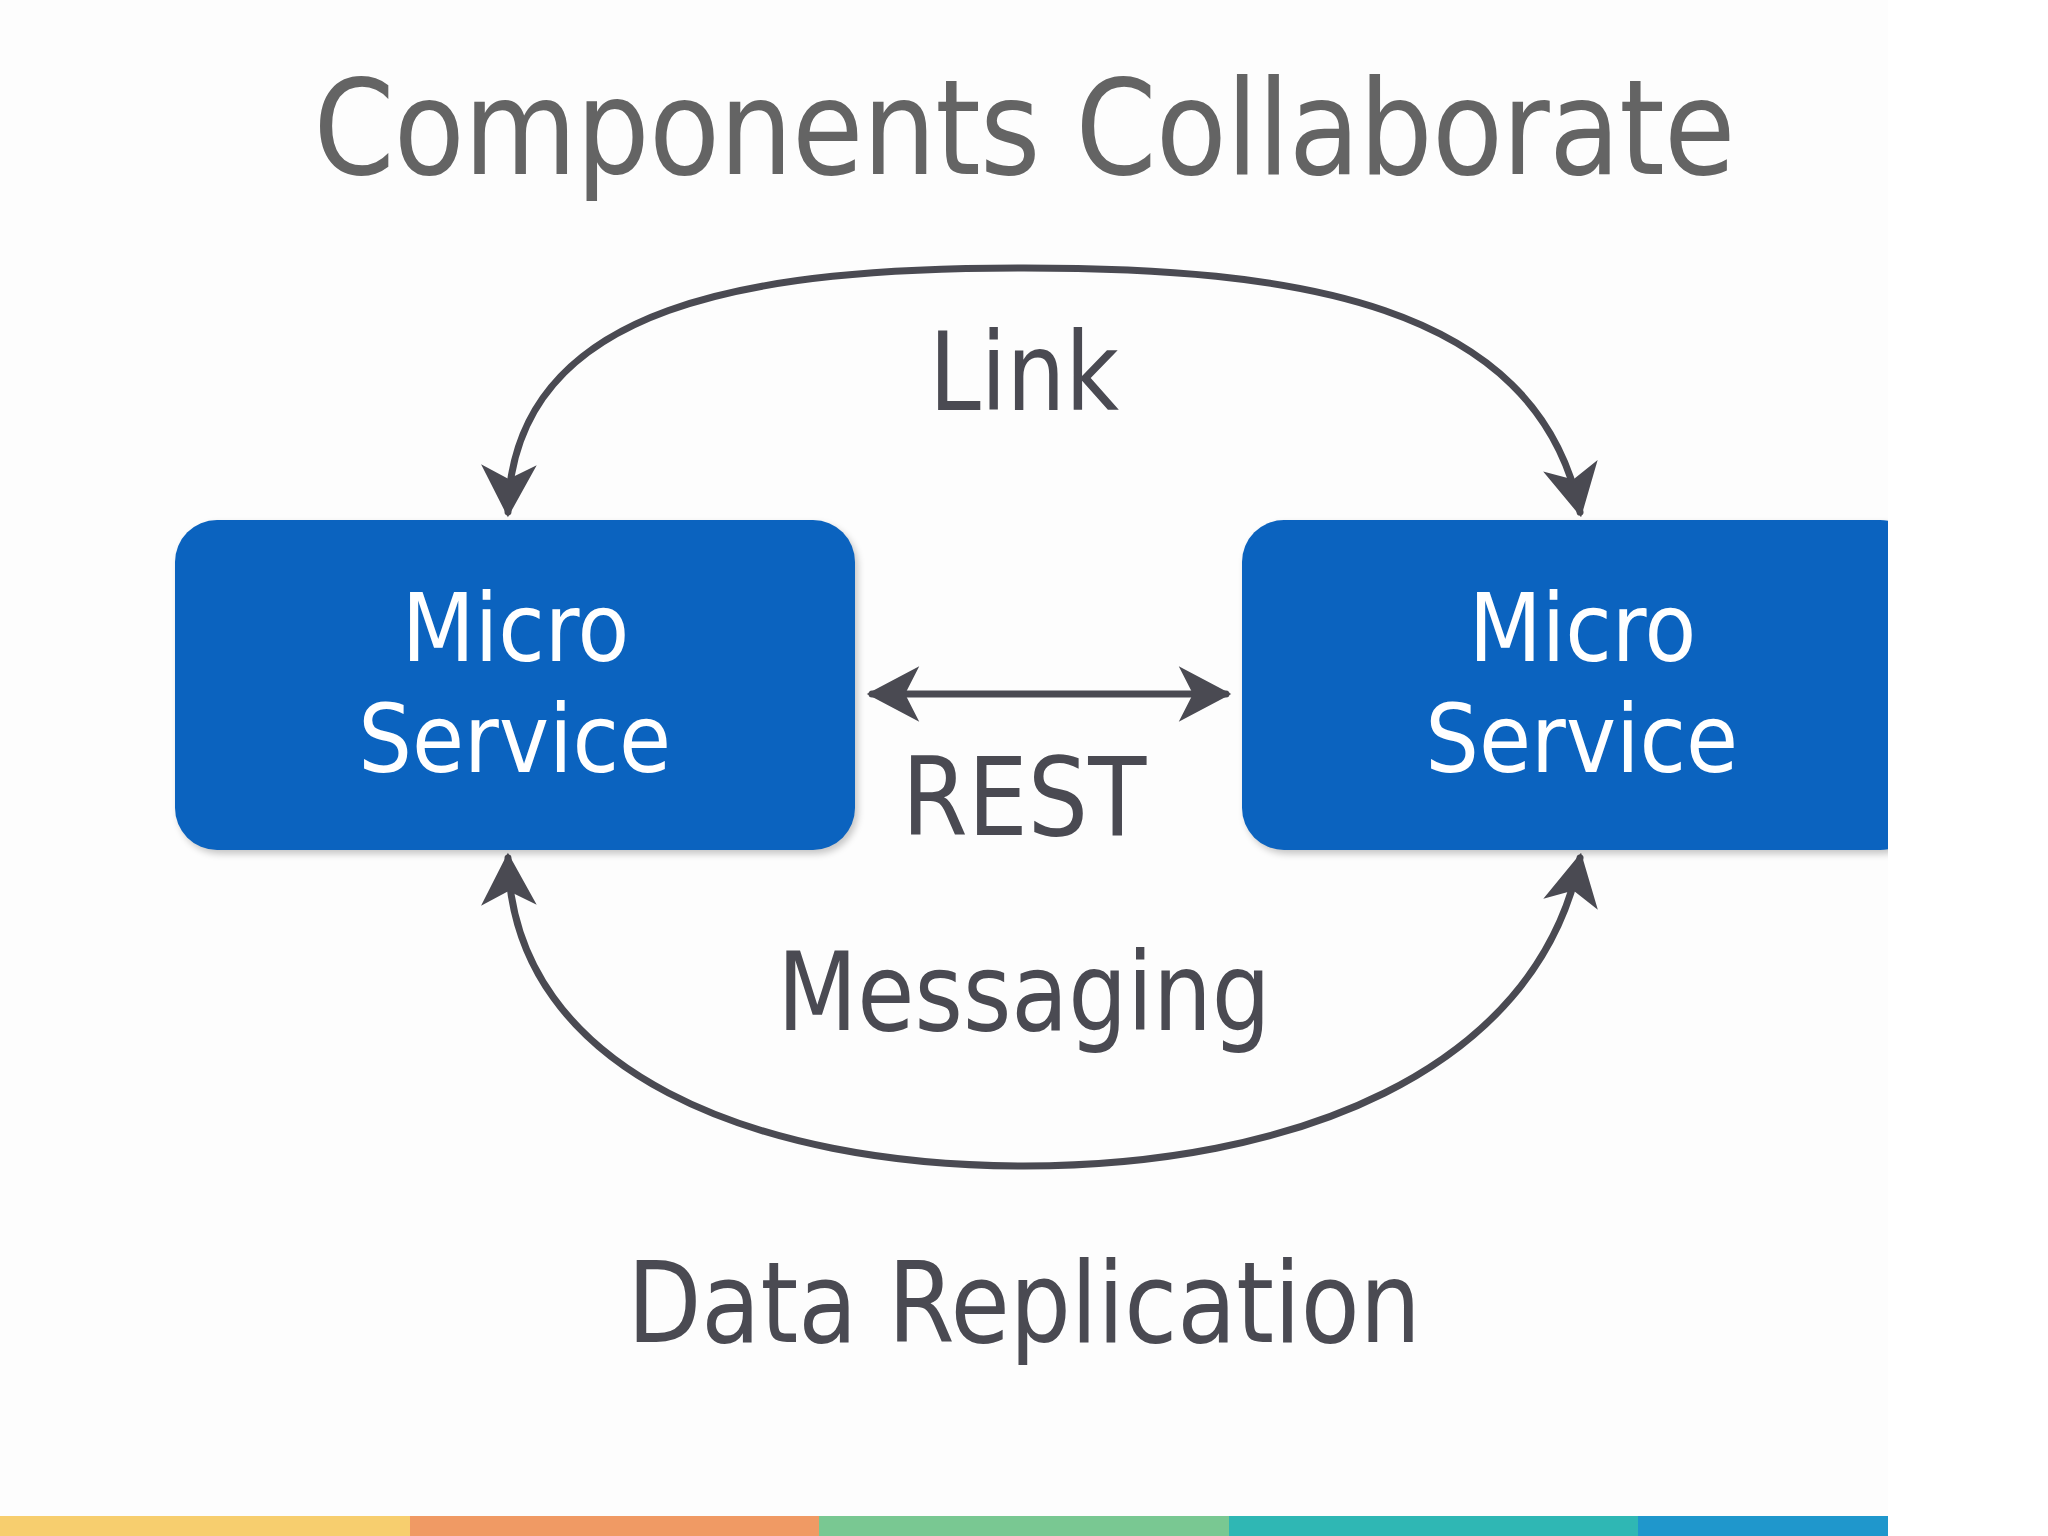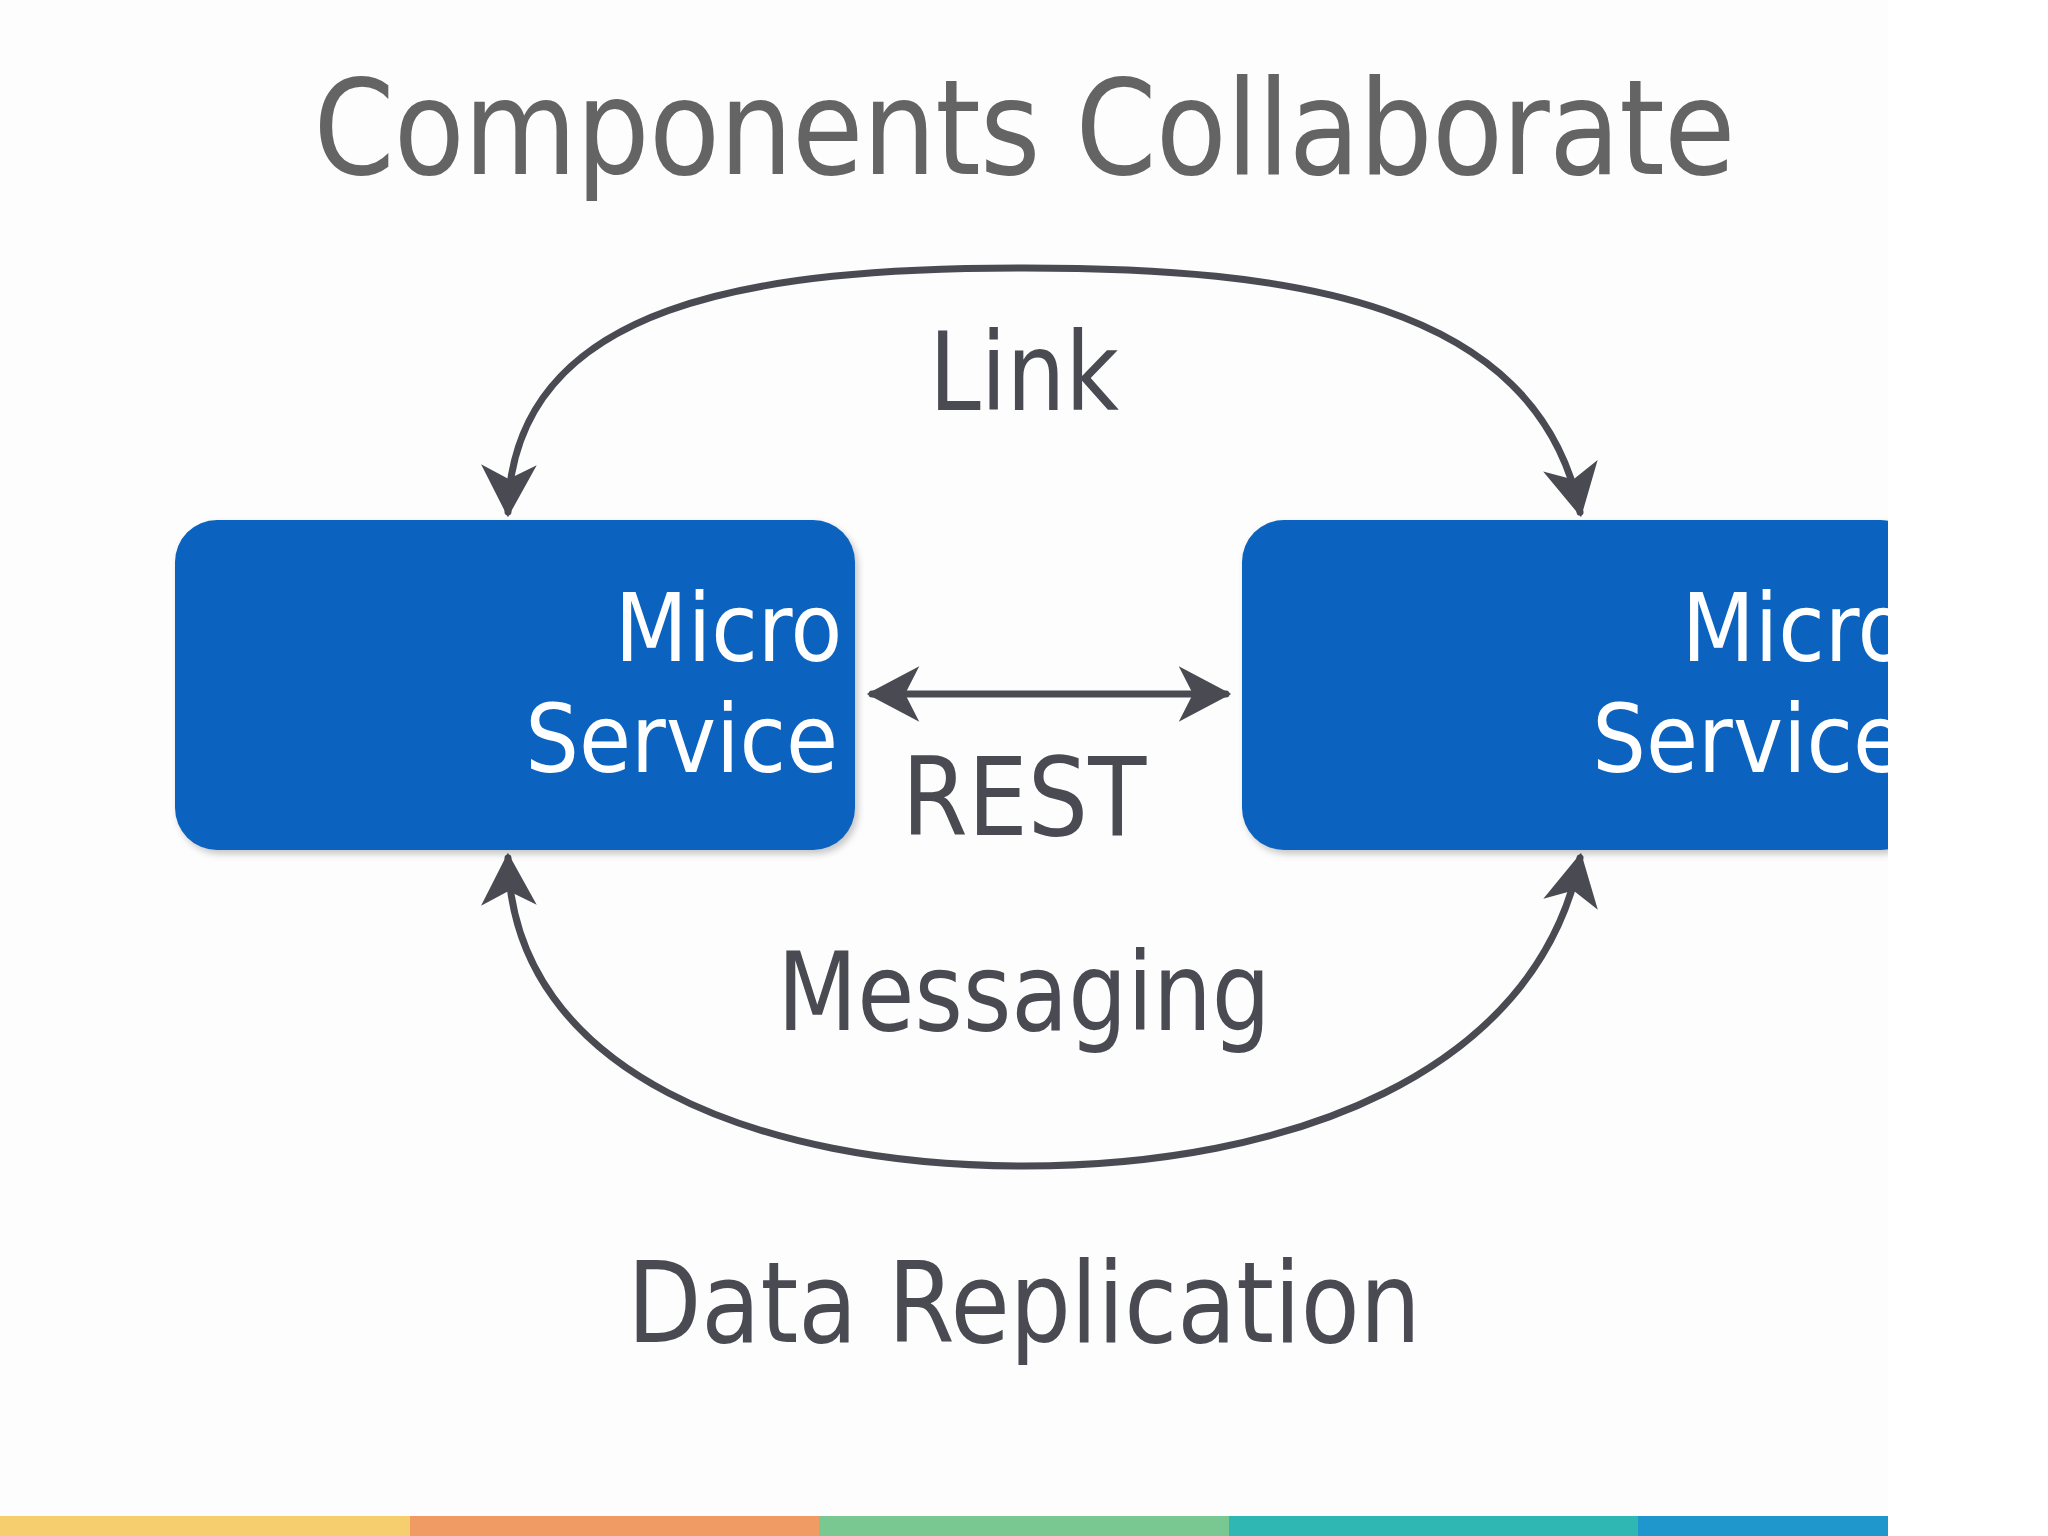--- a/index.html
+++ b/index.html
@@ -44,21 +44,21 @@
   }
 
   
   .service-box {
     position: absolute;
     border-radius: 42px;
     background: #0B63BF;
     box-shadow: 3px 4px 7px rgba(0,0,0,0.22);
     display: flex;
     flex-direction: column;
-    align-items: flex-end;
+    align-items: center;
     justify-content: center;
   }
   #service-box-left  { left: 175px;  top: 520px; width: 680px; height: 330px; }
   #service-box-right { left: 1242px; top: 520px; width: 680px; height: 330px; }
 
   .service-line {
     color: #ffffff;
     font-family: "DejaVu Sans", sans-serif;
     font-size: 94px;
     font-weight: 400;

